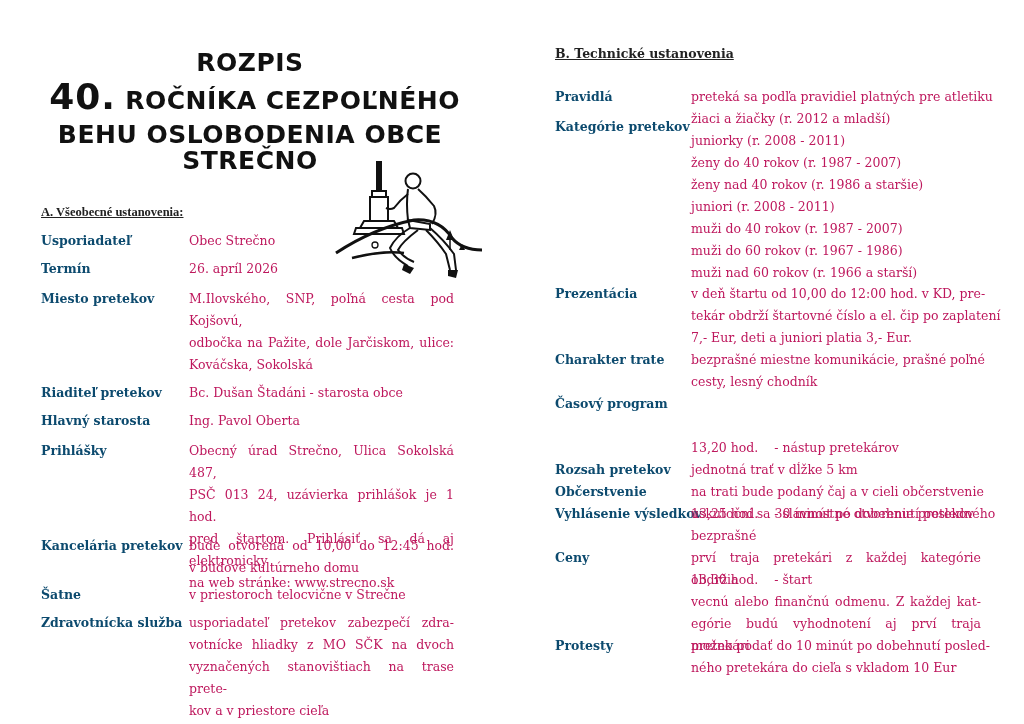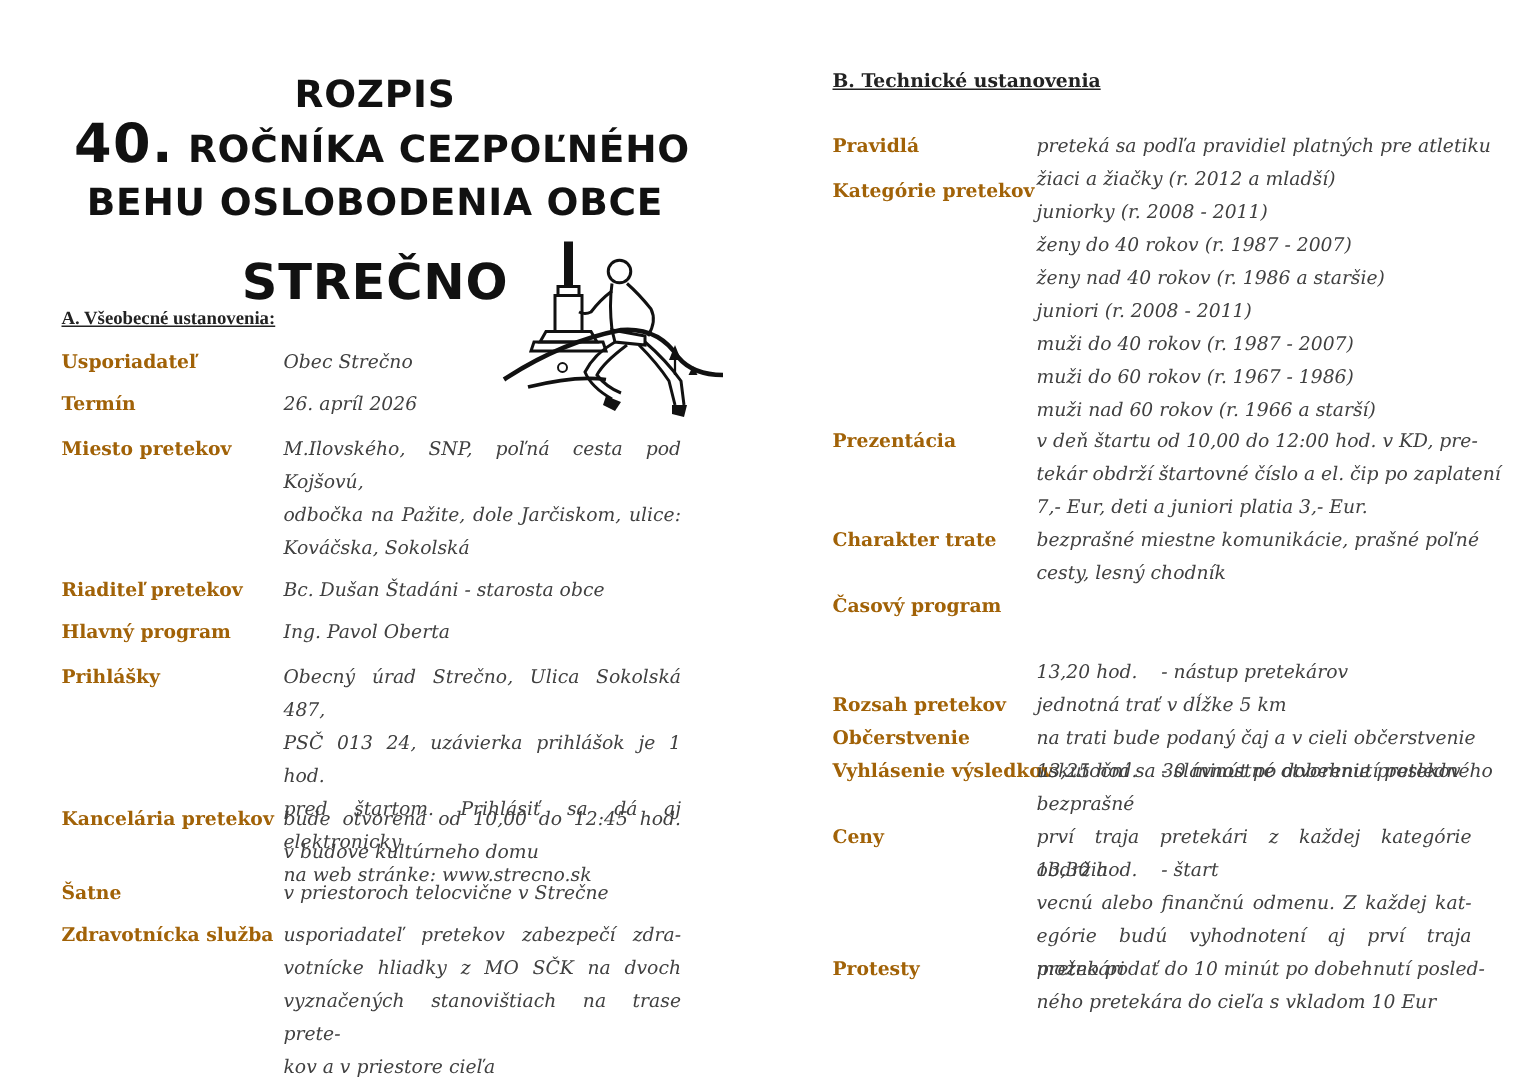--- a/index.html
+++ b/index.html
@@ -9,32 +9,32 @@
   .page-left { position: absolute; left: 0; top: 0; width: 512px; height: 724px; }
   .page-right { position: absolute; left: 512px; top: 0; width: 512px; height: 724px; }
 
   .title { position: absolute; left: 40px; width: 420px; text-align: center;
     font-family: "DejaVu Sans", sans-serif; font-weight: bold; color: #111;
     letter-spacing: 0.5px; }
   .title-l1 { top: 48px; font-size: 25px; }
   .title-l2 { top: 76px; font-size: 25px; text-align: right; }
   .title-l2 .big { font-size: 36px; letter-spacing: 1px; }
   .title-l3 { top: 120px; font-size: 25px; }
-  .title-l4 { top: 168px; font-size: 33px; }
+  .title-l4 { top: 146px; font-size: 25px; }
 
   .section-heading { position: absolute; font-weight: bold; font-size: 12.5px;
     text-decoration: underline; color: #222; }
   .sh-a { left: 41px; top: 205px; font-family: Liberation Serif, serif; }
   .sh-b { left: 555px; top: 46px; }
 
   .logo { position: absolute; left: 334px; top: 158px; width: 150px; height: 122px; }
 
   .row { position: absolute; font-size: 12.5px; line-height: 22px; }
-  .lbl { position: absolute; font-weight: bold; color: #a16207; white-space: nowrap; }
-  .val { position: absolute; color: #404040; font-style: italic; }
+  .lbl { position: absolute; font-weight: bold; color: #0c4a6e; white-space: nowrap; }
+  .val { position: absolute; color: #be185d; }
   .val .line { display: block; white-space: nowrap; }
   .justify .line { text-align: justify; text-align-last: justify; white-space: normal; }
   .justify .line.last { text-align-last: left; }
 
   
   .left .lbl { left: 41px; }
   .left .val { left: 189px; width: 265px; }
 
   
   .right .lbl { left: 555px; }
@@ -98,21 +98,21 @@
     <span class="line">M.Ilovského, SNP, poľná cesta pod Kojšovú,</span>
     <span class="line">odbočka na Pažite, dole Jarčiskom, ulice:</span>
     <span class="line last">Kováčska, Sokolská</span>
   </div>
 
   <div class="lbl row" style="top:382px">Riaditeľ pretekov</div>
   <div class="val row" style="top:382px">
       <span class="line">Bc. Dušan Štadáni - starosta obce</span>
     </div>
 
-  <div class="lbl row" style="top:410px">Hlavný program</div>
+  <div class="lbl row" style="top:410px">Hlavný starosta</div>
   <div class="val row" style="top:410px">
       <span class="line">Ing. Pavol Oberta</span>
     </div>
 
   <div class="lbl row" style="top:440px">Prihlášky</div>
   <div class="val row justify" style="top:440px">
     <span class="line">Obecný úrad Strečno, Ulica Sokolská 487,</span>
     <span class="line">PSČ 013 24, uzávierka prihlášok je 1 hod.</span>
     <span class="line">pred štartom. Prihlásiť sa dá aj elektronicky</span>
     <span class="line last">na web stránke:  www.strecno.sk</span>

